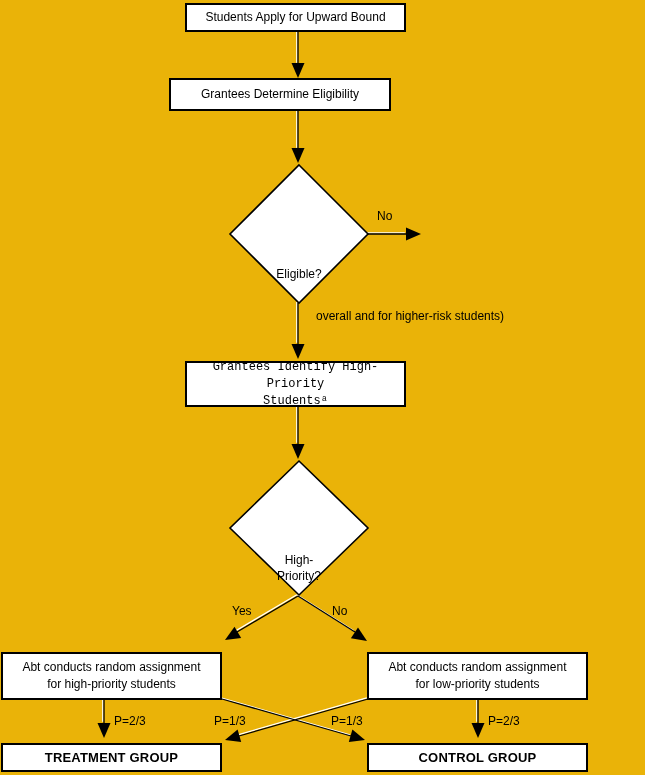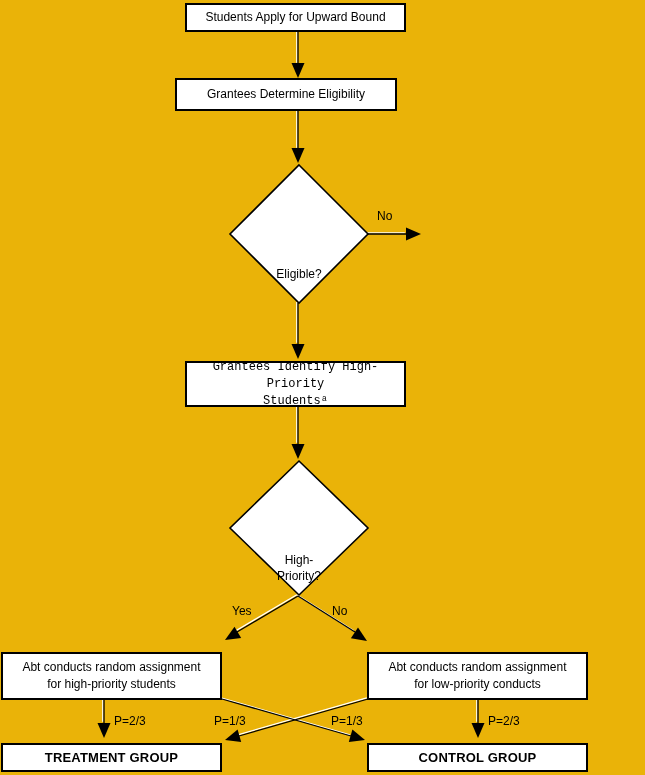--- a/index.html
+++ b/index.html
@@ -110,58 +110,59 @@
     <g fill="#ffffff" stroke="#000000" stroke-width="1.6">
       <polygon points="299,165 368,234 299,303 230,234"></polygon>
       <polygon points="299,461 368,528 299,595 230,528"></polygon>
     </g>
   </svg>
 
   <div class="box" style="left:185px; top:3px; width:221px; height:29px;">
     <div>Students Apply for Upward Bound</div>
   </div>
 
-  <div class="box" style="left:175px; top:78px; width:222px; height:33px;">
+  <div class="box" style="left:169px; top:78px; width:222px; height:33px;">
     <div>Grantees Determine Eligibility</div>
   </div>
 
 
   <div class="box" style="left:185px; top:361px; width:221px; height:46px;font-family:Liberation Mono, monospace;">
     <div>Grantees Identify High-Priority</div>
     <div>Studentsᵃ</div>
   </div>
 
   <div class="box" style="left:1px; top:652px; width:221px; height:48px;">
     <div>Abt conducts random assignment</div>
     <div>for high-priority students</div>
   </div>
 
   <div class="box" style="left:367px; top:652px; width:221px; height:48px;">
     <div>Abt conducts random assignment</div>
-    <div>for low-priority conducts</div>
+    <div>for low-priority students</div>
   </div>
 
   <div class="box group" style="left:1px; top:743px; width:221px; height:29px;">
     <div>TREATMENT GROUP</div>
   </div>
 
   <div class="box group" style="left:367px; top:743px; width:221px; height:29px;">
     <div>CONTROL GROUP</div>
   </div>
 
   <div class="diamond-label" style="left:249px; top:226px; width:100px;">Eligible?</div>
 
   <div class="diamond-label" style="left:259px; top:512px; width:80px;">
     <div>High-</div>
     <div>Priority?</div>
   </div>
 
   <div class="lbl" style="left:377px; top:209px;">No</div>
 
   <div class="lbl lbl-multiline" style="left:316px; top:305px;">
+    <div>overall and for higher-risk students)</div>
   </div>
 
   <div class="lbl" style="left:232px; top:604px;">Yes</div>
 
   <div class="lbl" style="left:332px; top:604px;">No</div>
 
   <div class="lbl" style="left:114px; top:714px;">P=2/3</div>
 
   <div class="lbl" style="left:214px; top:714px;">P=1/3</div>
 

